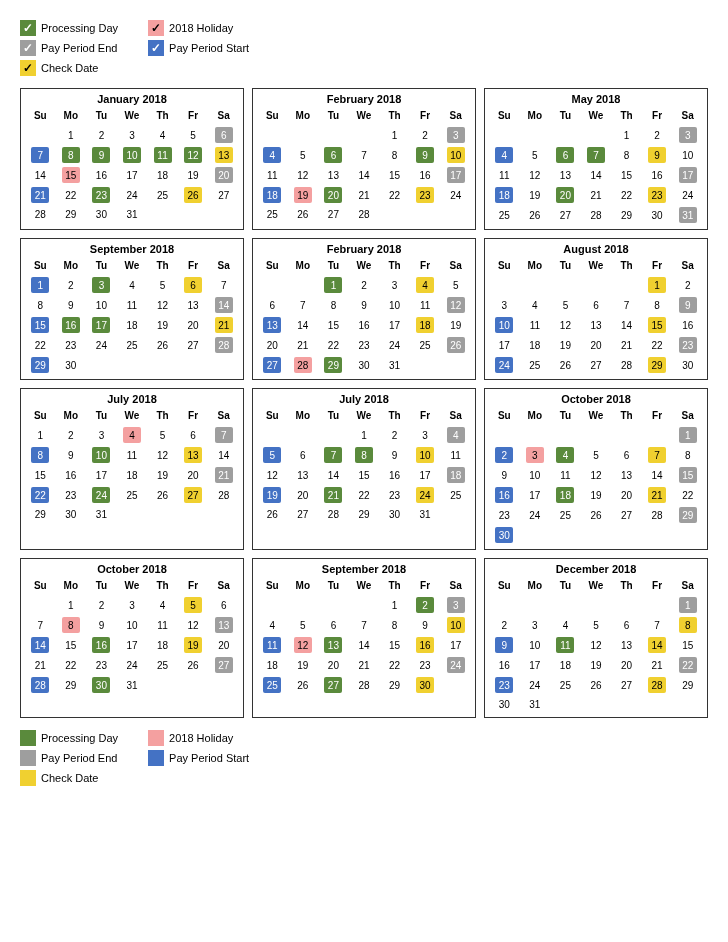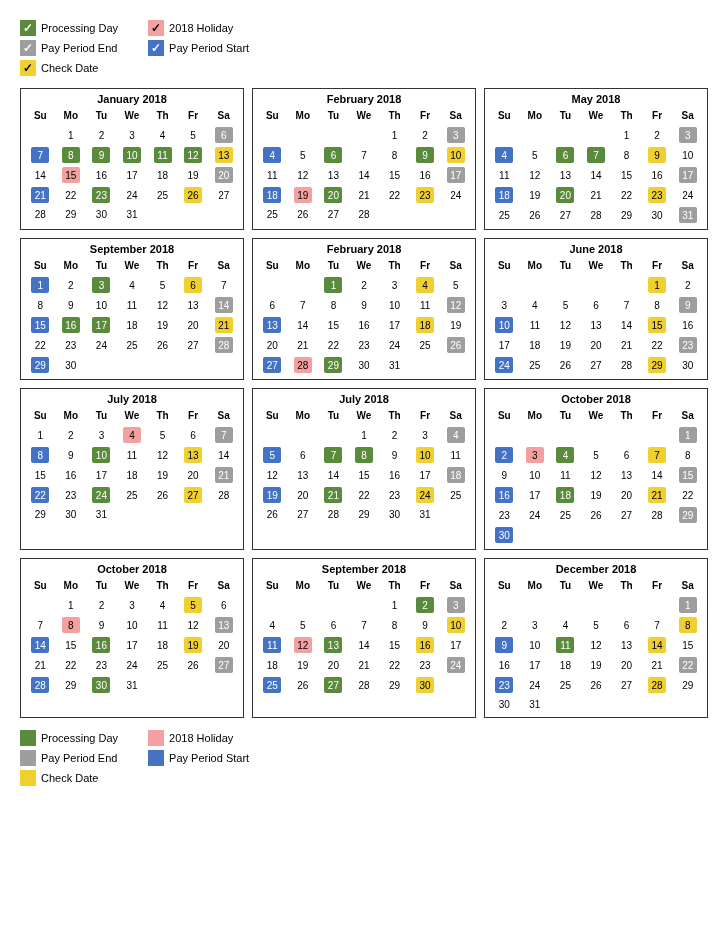--- a/index.html
+++ b/index.html
@@ -441,21 +441,21 @@
             <td><span class="cell-inner c-green">29</span></td>
             <td>30</td>
             <td>31</td>
             <td></td>
             <td></td>
           </tr>
         </tbody>
       </table>
     </div>
     <div class="calendar">
-      <div class="calendar-title">June 2018</div>
+      <div class="calendar-title">August 2018</div>
       <table class="cal-table">
         <thead>
           <tr>
             <th>Su</th>
             <th>Mo</th>
             <th>Tu</th>
             <th>We</th>
             <th>Th</th>
             <th>Fr</th>
             <th>Sa</th>

